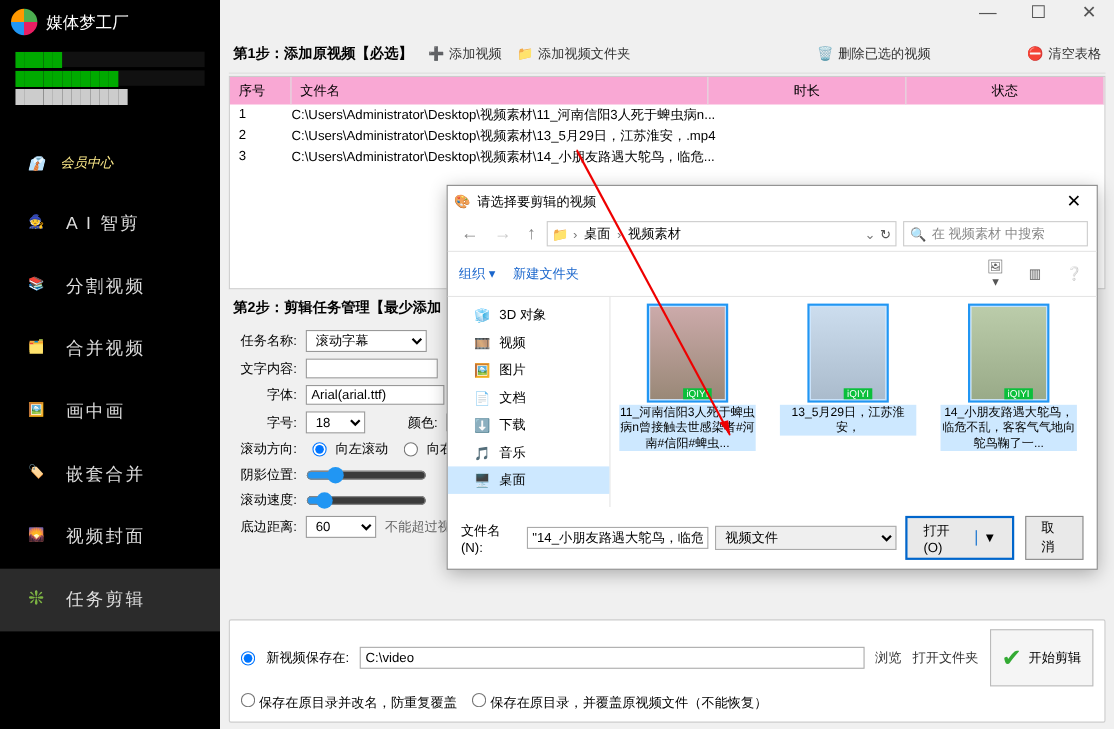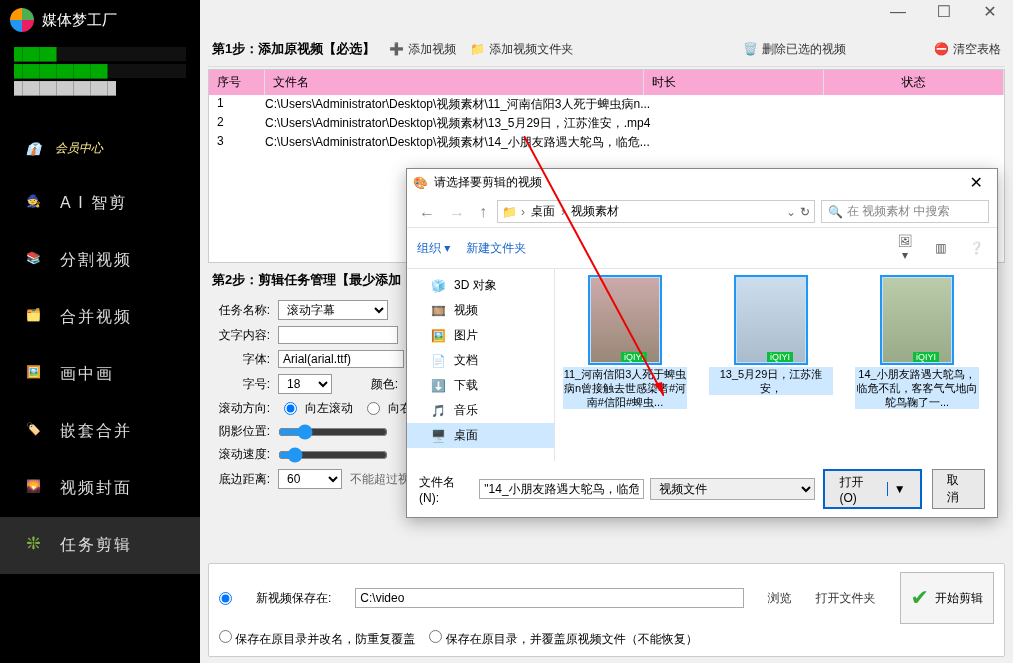--- a/index.html
+++ b/index.html
@@ -20,30 +20,30 @@
 .nav-icon { width: 20px; height: 20px; display:inline-block; }
 .main { flex: 1; background: #f0f0f0; position: relative; padding: 0 8px; }
 .titlebar { position:absolute; top:0; right:0; display:flex; }
 .titlebar div { width:46px; height:28px; text-align:center; line-height:24px; font-size:16px; color:#555; }
 .step { display: flex; align-items: center; padding: 8px 4px; gap: 14px; border-bottom:1px solid #ddd; margin-top:32px; }
 .step b { font-size: 13px; }
 .link { color: #333; display: flex; align-items: center; gap: 4px; cursor:pointer; }
 .table { border: 1px solid #ccc; background: #fff; margin-top: 2px; }
 .thead { display: flex; background: #f9a8d4; }
 .th { padding: 4px 8px; border-right: 1px solid #e0e0e0; }
-.th.no { width: 56px; } .th.fn { flex:1; } .th.dur { width:180px; text-align:left;} .th.st { width:180px; text-align:center;}
+.th.no { width: 56px; } .th.fn { flex:1; } .th.dur { width:180px; text-align:center;} .th.st { width:180px; text-align:center;}
 .trow { display: flex; padding: 1px 8px; }
 .td.no { width:48px; } .td.fn { flex:1; white-space:nowrap; overflow:hidden; text-overflow:ellipsis; }
 .step2 { padding: 8px 4px; font-size:13px; font-weight:bold; }
 .form-row { display:flex; align-items:center; padding: 3px 4px; gap: 8px; }
 .form-row label { width: 58px; text-align:right; }
 .form-row input[type=text], .form-row select { border:1px solid #999; padding:1px 4px; background:#fff; }
 .radio-row input { margin-left: 6px; }
 .bottom-bar { position:absolute; bottom:6px; left:8px; right:8px; border:1px solid #ccc; background:#fff; padding:8px 10px; border-radius:2px; }
-.bottom-bar .row1 { display:flex; align-items:center; gap:24px; }
+.bottom-bar .row1 { display:flex; align-items:center; gap:10px; }
 .bottom-bar input.path { flex:1; border:1px solid #aaa; padding:2px 4px; }
 .start-btn { display:flex; align-items:center; gap:6px; font-size:14px; border:1px solid #bbb; padding:12px 10px; background:#f5f5f5; }
 .dialog { position:absolute; left:406px; top:168px; width:592px; height:350px; background:#fff; border:1px solid #888; box-shadow:0 4px 16px rgba(0,0,0,.3); z-index:50; display:flex; flex-direction:column; }
 .dlg-title { display:flex; align-items:center; padding:4px 6px; gap:6px; }
 .dlg-title .t { flex:1; font-size:12px; }
 .dlg-title .x { font-size:16px; padding:0 8px; cursor:pointer; }
 .dlg-nav { display:flex; align-items:center; padding:4px 8px; gap:6px; border-bottom:1px solid #e5e5e5; }
 .dlg-nav .arrow { color:#888; font-size:16px; padding:0 4px; }
 .crumb { flex:1; display:flex; align-items:center; border:1px solid #ccc; padding:2px 4px; gap:4px; }
 .crumb .seg { padding:0 2px; }

